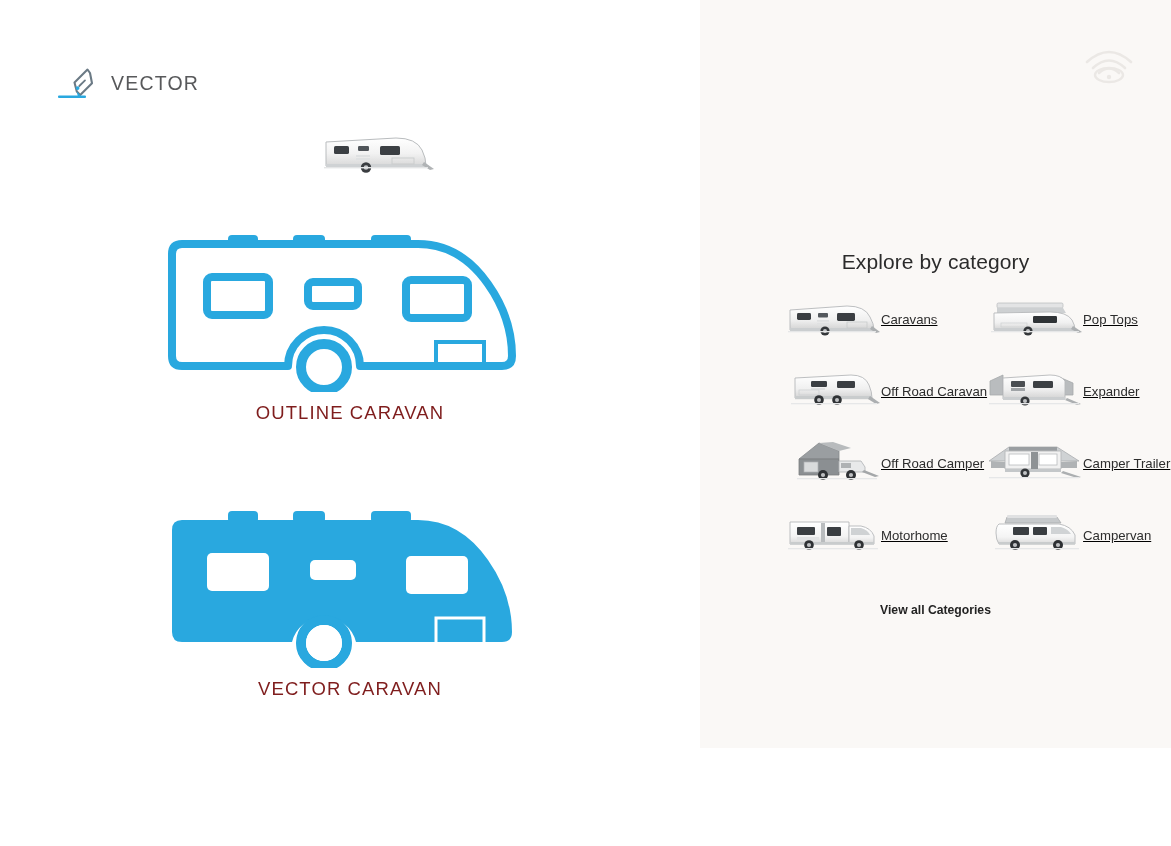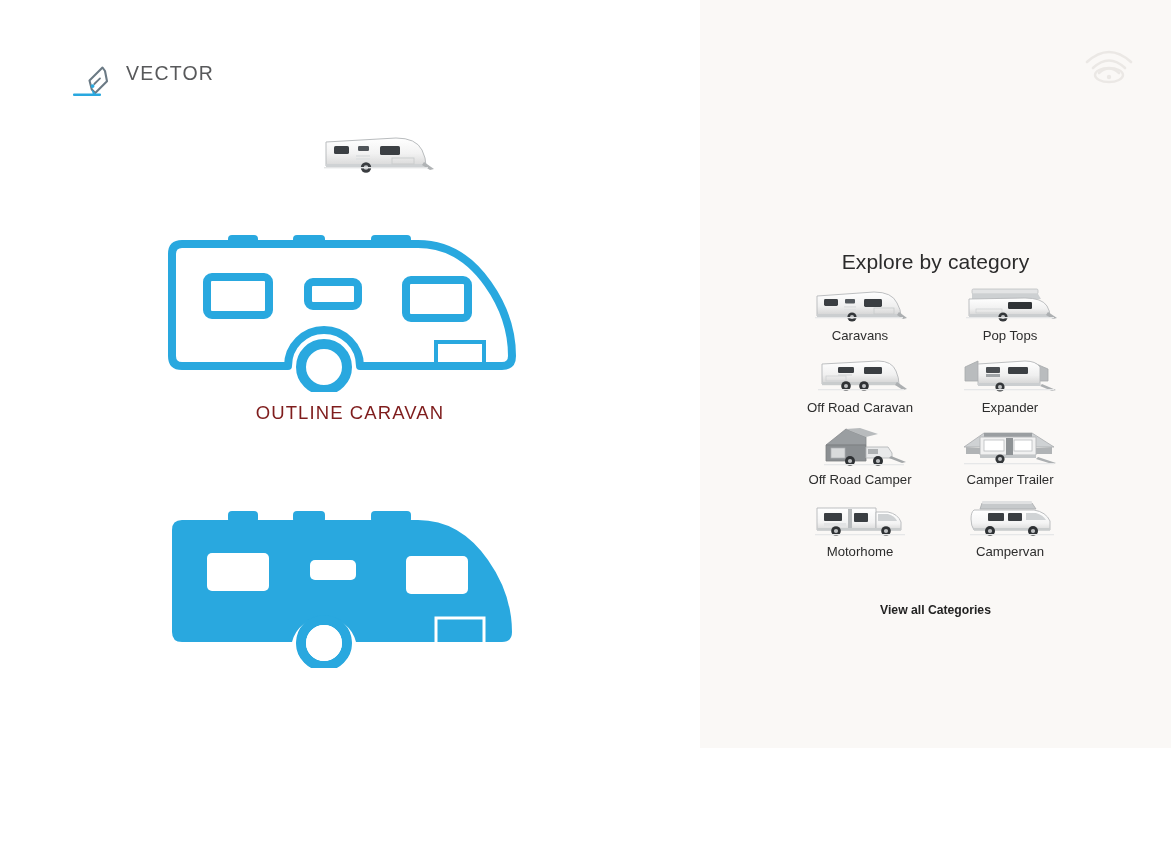--- a/index.html
+++ b/index.html
@@ -33,24 +33,24 @@
     position: relative;
     width: 471px;
     height: 748px;
     background: #faf8f6;
     flex: 0 0 471px;
   }
 
   
   #brand {
     position: absolute;
-    left: 71px;
+    left: 56px;
     top: 62px;
     display: flex;
-    align-items: flex-start;
+    align-items: center;
     height: 42px;
   }
   #brand .nib-wrap {
     width: 42px;
     height: 38px;
     position: relative;
     display: block;
   }
   #brand .brand-text {
     margin-left: 13px;
@@ -114,24 +114,25 @@
     top: 283px;
     width: 300px;
     display: grid;
     grid-template-columns: 1fr 1fr;
     grid-auto-rows: 71px;
     column-gap: 0px;
     row-gap: 1px;
   }
   .cat-cell {
     display: flex;
-    flex-direction: column;
+    flex-direction: row;
     align-items: center;
     justify-content: flex-start;
     cursor: pointer;
+    text-decoration: underline;
   }
   .cat-thumb {
     width: 96px;
     height: 44px;
     display: block;
   }
   .cat-label {
     font-size: 13.2px;
     color: #2d2d2d;
     margin-top: 1px;
@@ -242,20 +243,21 @@
                  Q12 134 12 124
                  Z" fill="#29a8df"></path>
         <rect x="47" y="45" width="62" height="38" rx="5" fill="#ffffff"></rect>
         <rect x="150" y="52" width="46" height="20" rx="5" fill="#ffffff"></rect>
         <rect x="246" y="48" width="62" height="38" rx="5" fill="#ffffff"></rect>
         <rect x="276" y="110" width="48" height="26" fill="none" stroke="#ffffff" stroke-width="3"></rect>
         <circle cx="164" cy="135" r="23" fill="none" stroke="#29a8df" stroke-width="10"></circle>
         <circle cx="164" cy="135" r="18" fill="#ffffff"></circle>
         <circle cx="164" cy="135" r="23" fill="none" stroke="#29a8df" stroke-width="9"></circle>
       </svg>
+      <div class="vec-caption">VECTOR CARAVAN</div>
     </div>
   </div>
 
   <div id="right-panel">
 
     <span id="wifi-mark">
       <svg viewBox="0 0 60 44" width="60" height="44">
         <g fill="none" stroke="#ebe8e5" stroke-width="2.6" stroke-linecap="round">
           <path d="M8 20 Q30 0 52 20"></path>
           <path d="M14 26 Q30 11 46 26"></path>

